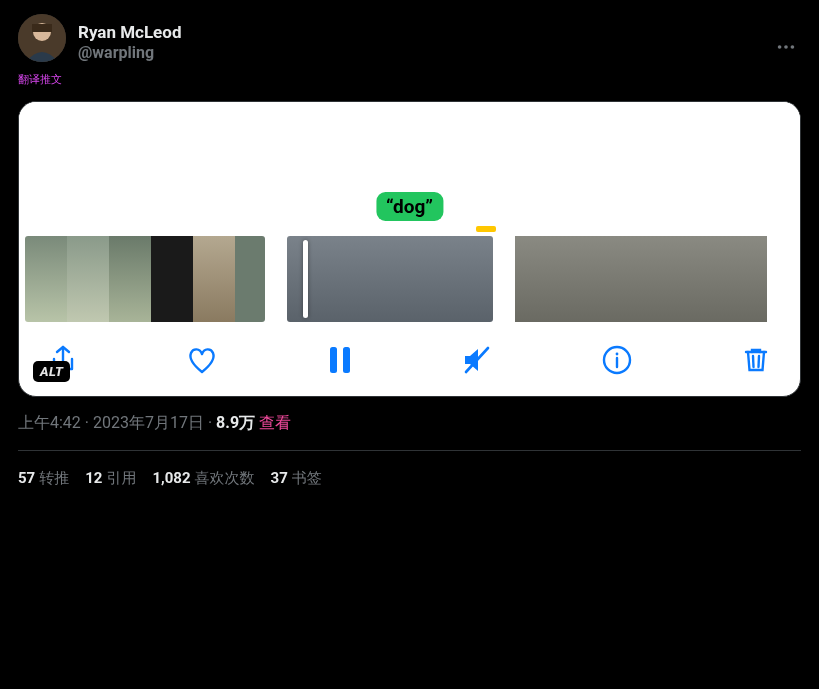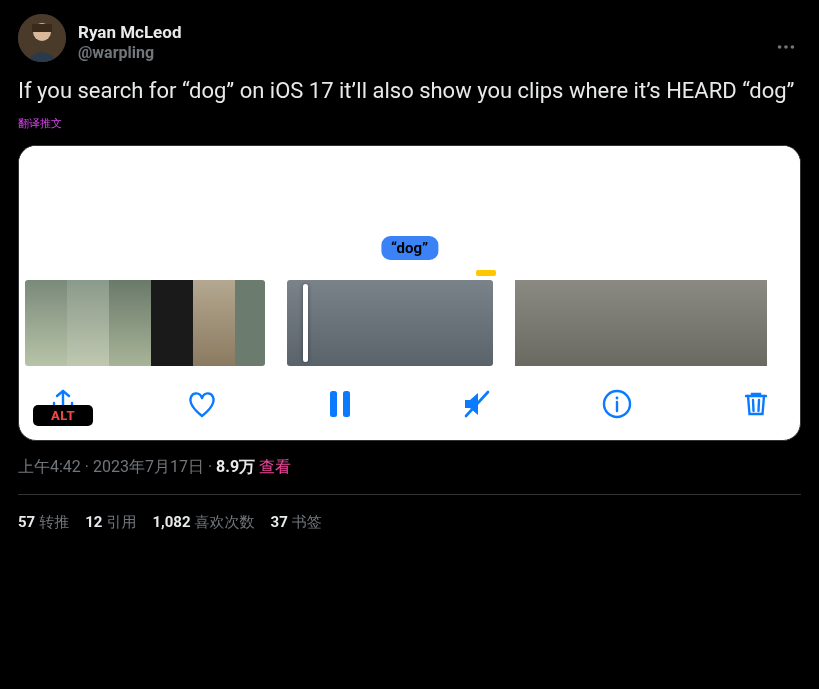--- a/index.html
+++ b/index.html
@@ -12,32 +12,32 @@
   .display-name { font-weight: 700; font-size: 17px; color: #e7e9ea; }
   .handle { color: #71767b; font-size: 16px; margin-top: 1px; font-weight: bold; }
   .more { color: #71767b; padding: 4px; }
   .more svg { width: 22px; height: 22px; display: block; }
   .body-text { font-size: 22px; line-height: 1.35; margin-top: 14px; color: #e7e9ea; font-weight: 400; }
   .translate { color: #d946ef; font-size: 11px; margin-top: 10px; cursor: pointer; }
   .card { margin-top: 14px; border-radius: 18px; background: #fff; overflow: hidden; position: relative; border: 1px solid #2f3336; }
   .card-inner { padding: 0; }
   .whitespace { height: 90px; background: #fff; }
   .badge-row { position: relative; height: 34px; }
-  .badge { position: absolute; left: 50%; transform: translateX(-50%); background: #3b82f6; color: #000; font-weight: 700; font-size: 15px; padding: 3px 10px; border-radius: 9px; }
+  .badge { position: absolute; left: 50%; transform: translateX(-50%); background: #22c55e; color: #000; font-weight: 700; font-size: 19px; padding: 3px 10px; border-radius: 9px; }
   .tick { position: absolute; left: 58.5%; top: 34px; width: 20px; height: 6px; background: #ffc700; border-radius: 2px; }
   .strip { display: flex; gap: 22px; padding: 10px 6px 4px 6px; background: #fff; align-items: flex-end; }
   .clip { display: flex; height: 86px; border-radius: 3px; overflow: hidden; }
   .frame { height: 86px; background: #6b7b6e; }
   .f-a { width: 42px; }
   .f-b { width: 78px; }
   .f-c { width: 30px; }
   .toolbar { display: flex; justify-content: space-between; align-items: center; padding: 18px 28px 20px 28px; }
   .tbtn svg { width: 32px; height: 32px; display: block; }
   .tbtn.pause svg { width: 28px; height: 32px; }
-  .alt-pill { position: absolute; left: 14px; bottom: 14px; background: #000; color: #ef4444; font-size: 13px; font-weight: 800; padding: 3px 18px; border-radius: 5px; letter-spacing: 0.5px; }
+  .alt-pill { position: absolute; left: 14px; bottom: 14px; background: #000; color: #e5e5e5; font-size: 13px; font-weight: 800; padding: 3px 7px; border-radius: 5px; letter-spacing: 0.5px; font-style: italic; }
   .meta { color: #71767b; font-size: 16px; margin-top: 16px; }
   .meta .views { color: #e7e9ea; font-weight: 700; margin-top: 12px; }
   .meta .views-label { color: #ec4899; font-weight: 400; }
   .rule { border: none; border-top: 1px solid #2f3336; margin-top: 16px; }
   .stats { display: flex; gap: 16px; padding-top: 18px; font-size: 15px; }
   .stat .n { color: #e7e9ea; font-weight: 700; margin-right: 4px; }
   .stat .l { color: #71767b; }
   .clip1 .frame:nth-child(1){background:linear-gradient(#7a8a7a,#b8c4a8);}
   .clip1 .frame:nth-child(2){background:linear-gradient(#8a9a8a,#c0c8b0);}
   .clip1 .frame:nth-child(3){background:linear-gradient(#6a7a6a,#a8b498);}
@@ -69,21 +69,20 @@
     </div>
     <div class="more">
       <svg viewBox="0 0 24 24" fill="#71767b">
           <circle cx="5" cy="12" r="2"></circle>
           <circle cx="12" cy="12" r="2"></circle>
           <circle cx="19" cy="12" r="2"></circle>
         </svg>
     </div>
   </div>
 
-  <div class="body-text">If you search for “dog” on iOS 17 it’ll also show you clips where it’s HEARD “dog”</div>
 
   <div class="translate">翻译推文</div>
 
   <div class="card">
     <div class="card-inner">
       <div class="whitespace"></div>
 
       <div class="badge-row">
         <div class="badge">“dog”</div>
         <div class="tick"></div>

